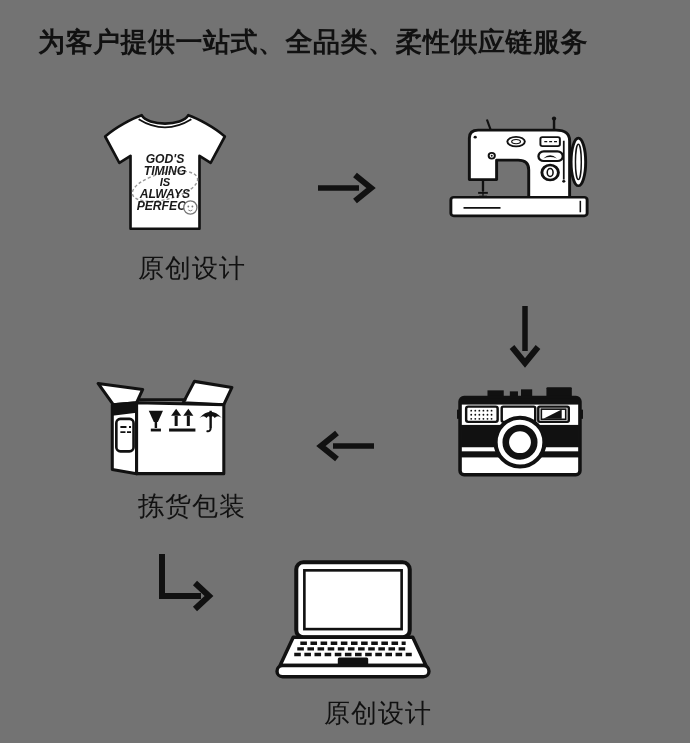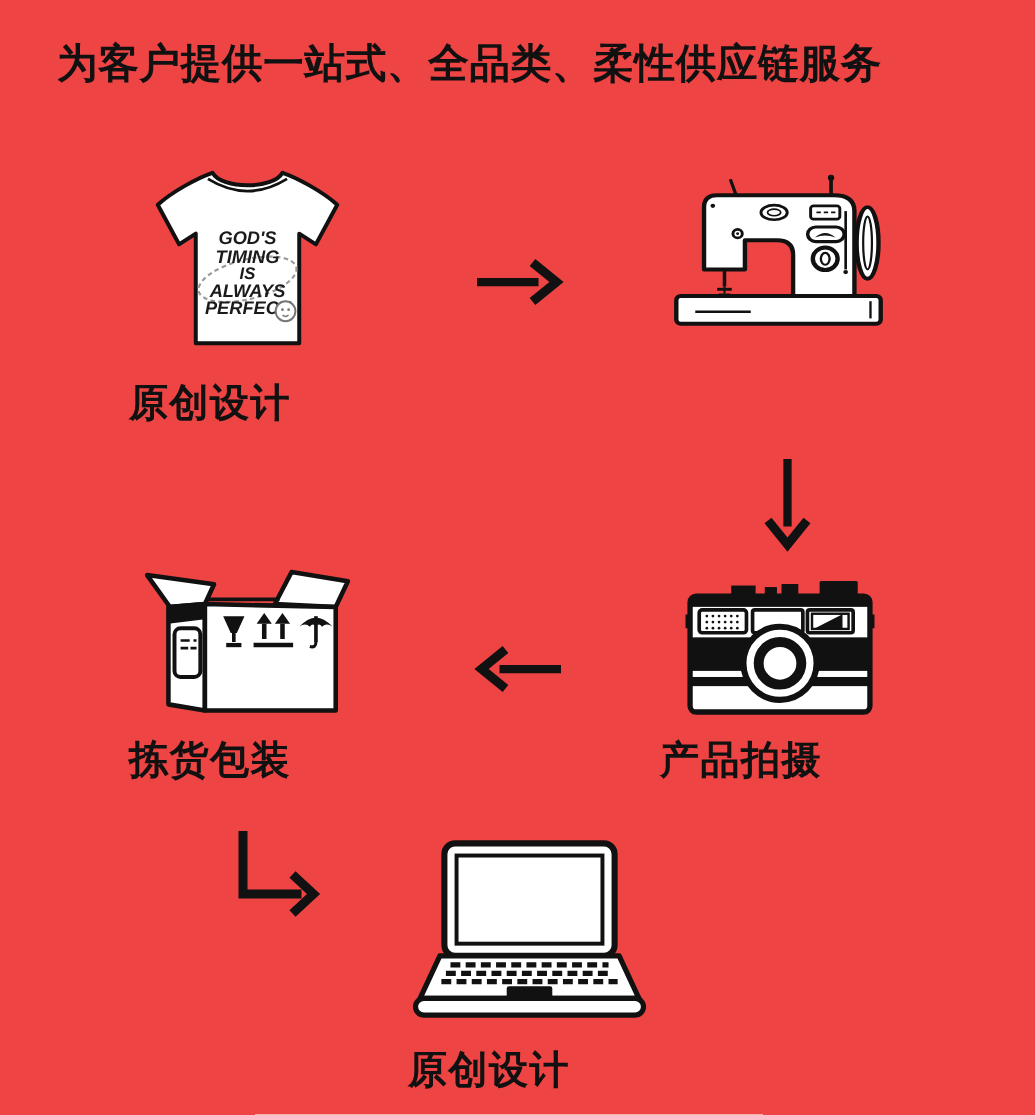--- a/index.html
+++ b/index.html
@@ -1,26 +1,26 @@
 <!DOCTYPE html>
 <html><head>
 <meta charset="utf-8">
 <style>
   html,body{margin:0;padding:0;background:#fff;}
   #stage{
-    position:relative;width:690px;height:743px;background:#ef4444;
+    position:relative;width:690px;height:743px;background:#737373;
     font-family:"Liberation Sans",sans-serif;overflow:hidden;
   }
   .title{
     position:absolute;left:38px;top:24px;font-size:27px;font-weight:800;
     color:#111;letter-spacing:0.5px;white-space:nowrap;
   }
   .step-label{
-    position:absolute;width:160px;text-align:left;font-size:26px;
-    font-weight:700;color:#111;letter-spacing:1px;white-space:nowrap;
+    position:absolute;width:160px;text-align:right;font-size:26px;
+    font-weight:400;color:#111;letter-spacing:1px;white-space:nowrap;
   }
   .icon{position:absolute;}
   svg{display:block;overflow:visible;}
   .ink{stroke:#111;}
 </style>
 </head>
 <body>
 
 <div id="stage">
 
@@ -129,21 +129,20 @@
       <rect class="ink" x="44" y="23" width="33" height="15" rx="1.5" fill="#fff" stroke-width="2.4"></rect>
       <rect class="ink" x="80" y="23" width="30" height="15" rx="1.5" fill="#fff" stroke-width="2.4"></rect>
       <rect class="ink" x="83" y="25.5" width="24" height="10" fill="none" stroke-width="1.6"></rect>
       <path d="M85,35 L103,25.8 L103,35 Z" fill="#111"></path>
       <rect x="4" y="41" width="116" height="22" fill="#111"></rect>
       <rect x="4" y="67" width="116" height="6" fill="#111"></rect>
       <circle class="ink" cx="62" cy="58" r="24" fill="#fff" stroke-width="4"></circle>
       <circle class="ink" cx="62" cy="58" r="14" fill="#fff" stroke-width="6.5"></circle>
     </svg>
   </div>
-  <div class="step-label" style="left:440px;top:489px;">产品拍摄</div>
 
   <div class="icon" style="left:315px;top:427px;">
     <svg width="62" height="38" viewBox="0 0 62 38">
       <line class="ink" x1="59" y1="19" x2="18" y2="19" stroke-width="5.5"></line>
       <polyline class="ink" points="22,6 6,19 22,32" fill="none" stroke-width="6"></polyline>
     </svg>
   </div>
 
   <div class="icon" style="left:92px;top:374px;width:146px;height:106px;">
     <svg width="146" height="106" viewBox="0 0 144 104">

